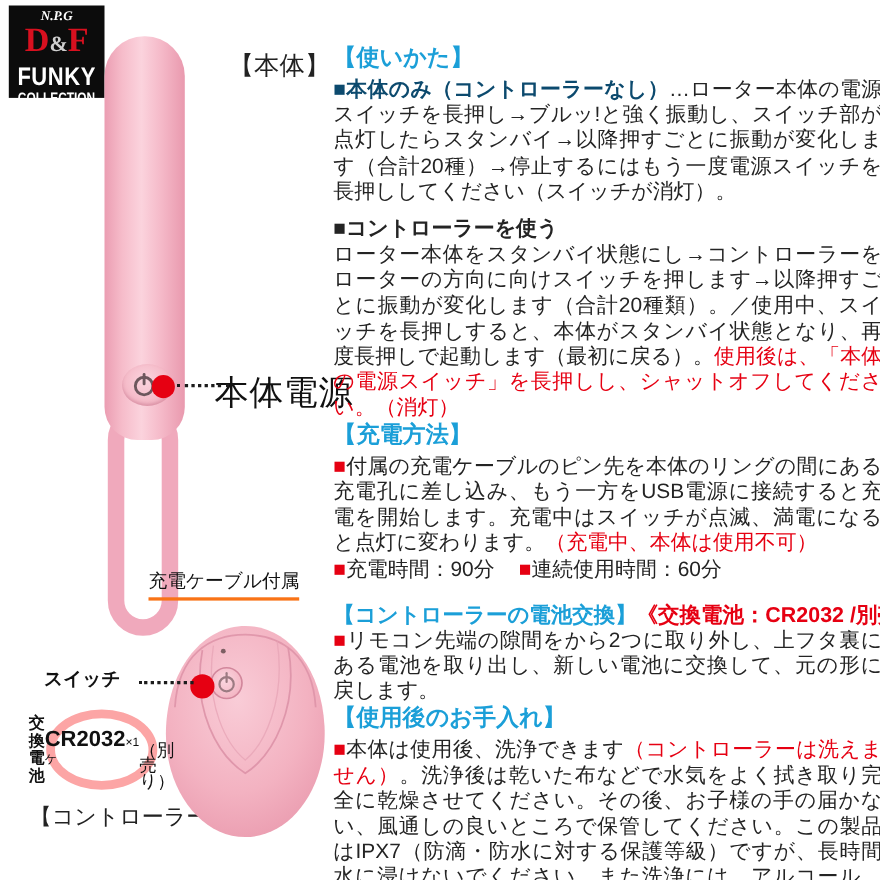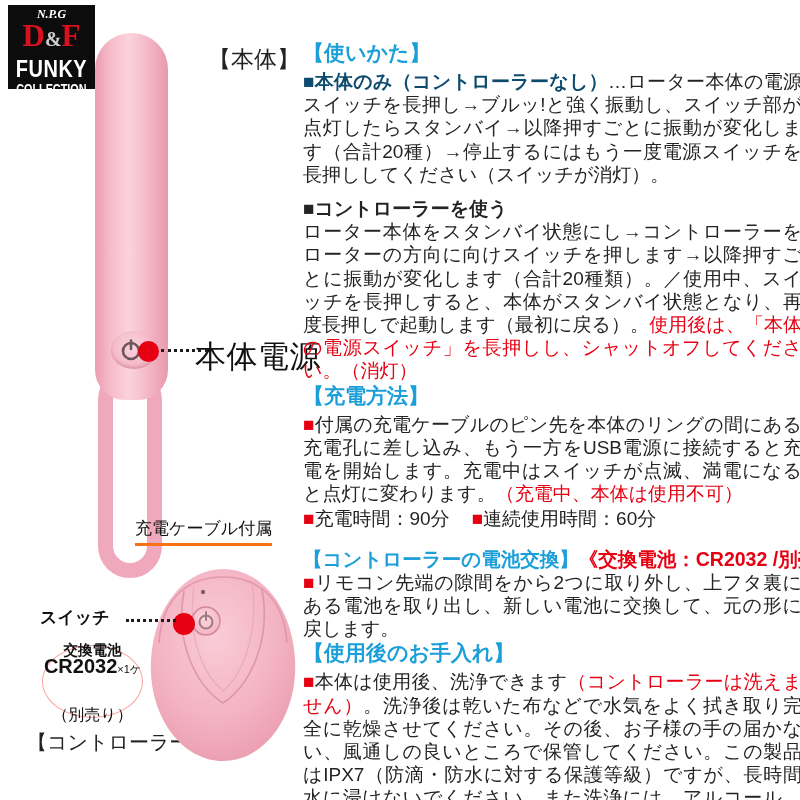--- a/index.html
+++ b/index.html
@@ -40,21 +40,21 @@
 
   
   #label-cable { left:135px; top:517px; font-size:17px; color:#111;
     border-bottom:3px solid #f97316; padding-bottom:3px; z-index:6; }
 
   
   #controller-svg { left:146px; top:565px; z-index:2; }
   #leader2 { left:126px; top:619px; width:50px; }
   #label-switch { left:40px; top:606px; font-size:17px; font-weight:bold; color:#111; }
   #battery-badge { left:42px; top:645px; width:101px; height:73px; background:#ffffff;
-    border:1px solid #fca5a5; border-radius:50%; display:flex; flex-direction:column;
+    border:8px solid #fca5a5; border-radius:50%; display:flex; flex-direction:row;
     align-items:center; justify-content:center; z-index:3; }
   #battery-badge .t1 { font-size:14.5px; font-weight:bold; line-height:16px; color:#111; }
   #battery-badge .t2 { font-size:11px; line-height:16px; color:#111; }
   #battery-badge .t2 b { font-size:20px; font-weight:bold; }
   #battery-badge .t3 { font-size:16px; line-height:14px; color:#111;margin-top:31px; }
   #label-controller { left:27px; top:729px; font-size:20px; color:#222; }
 
   
   #col { left:303px; top:40px; width:499px; }
   #col h2 { color:#1b9fd8; font-size:21px; line-height:25px; font-weight:bold; margin:0 0 5px 0; }

